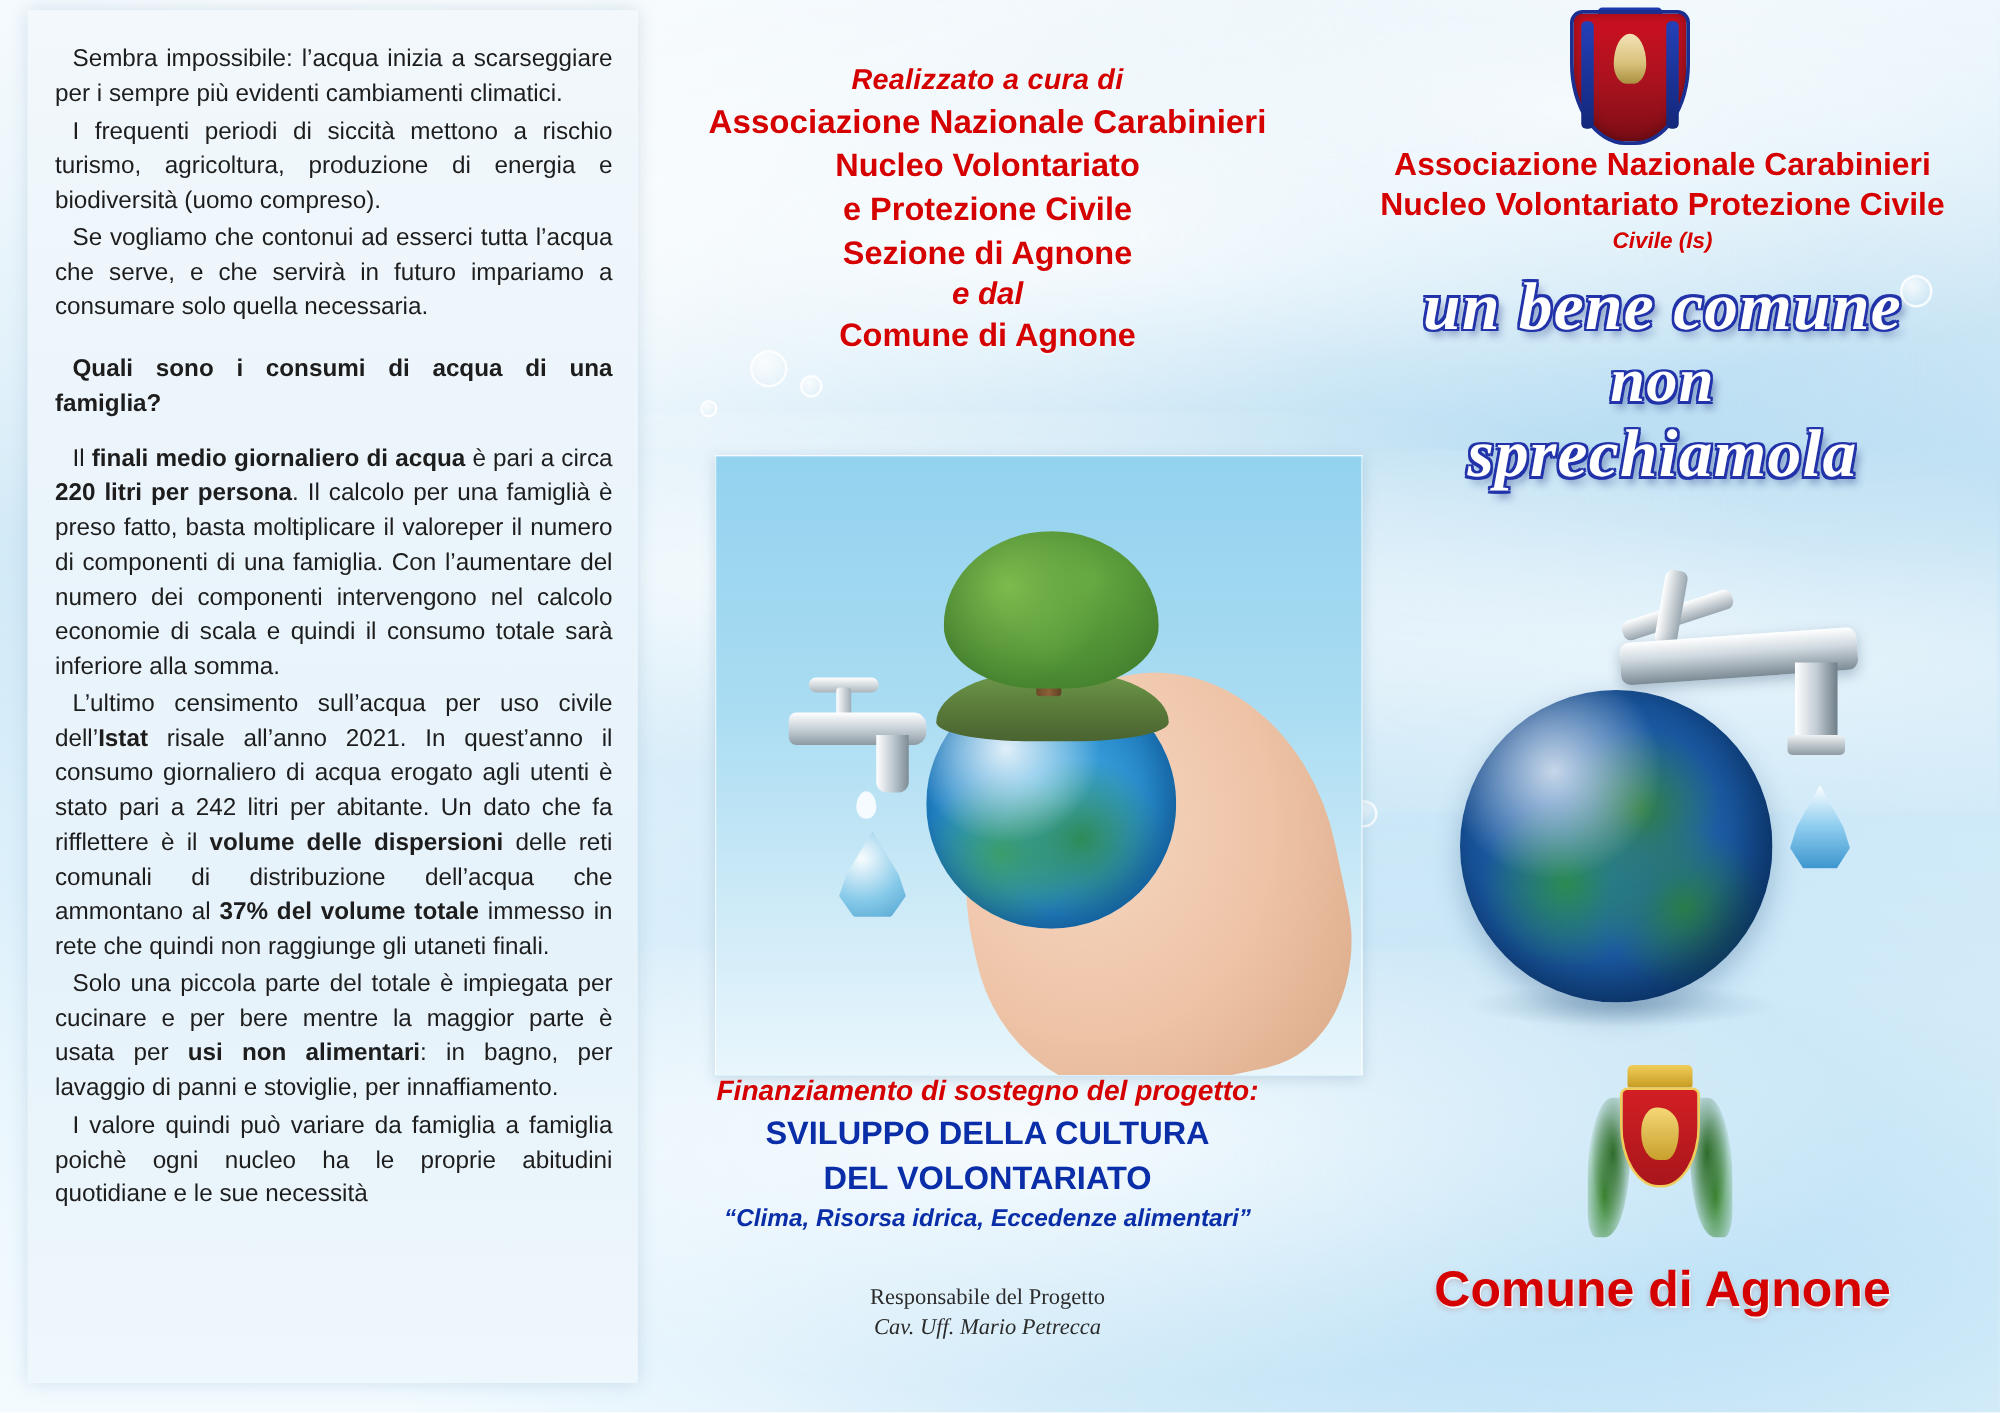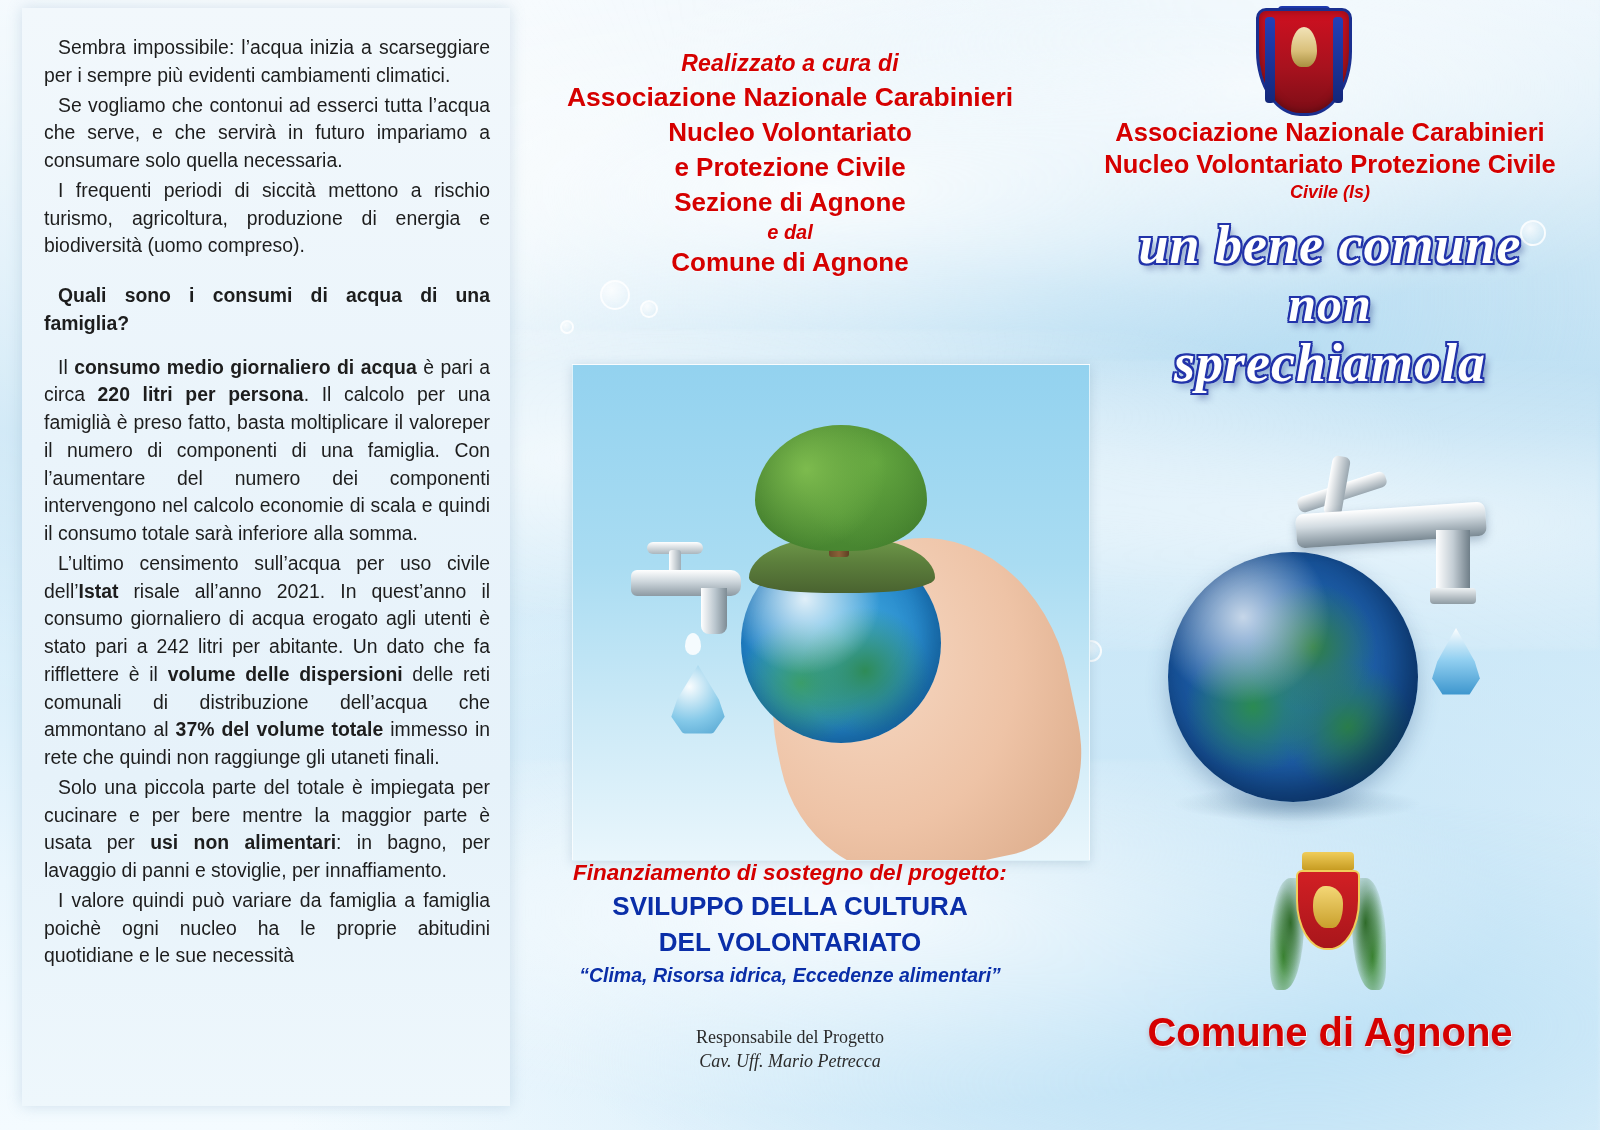--- a/index.html
+++ b/index.html
@@ -114,21 +114,21 @@
   .center-head .l3,
   .center-head .l4,
   .center-head .l5 {
     font-weight: bold;
     font-size: 26px;
     margin-top: 4px;
   }
   .center-head .l6 {
     font-style: italic;
     font-weight: bold;
-    font-size: 20px;
+    font-size: 25px;
     margin-top: 3px;
   }
   .center-head .l7 {
     font-weight: bold;
     font-size: 26px;
     margin-top: 3px;
   }
 
   .photo {
     position: absolute;
@@ -475,26 +475,26 @@
   <div class="splash splash-mid"></div>
   <div class="splash splash-bottom"></div>
   <div class="bubble" style="left:600px;top:280px;width:26px;height:26px;"></div>
   <div class="bubble" style="left:640px;top:300px;width:14px;height:14px;"></div>
   <div class="bubble" style="left:560px;top:320px;width:10px;height:10px;"></div>
   <div class="bubble" style="left:1080px;top:640px;width:18px;height:18px;"></div>
   <div class="bubble" style="left:1520px;top:220px;width:22px;height:22px;"></div>
 
   <section class="panel-left">
     <p class="first">Sembra impossibile: l’acqua inizia a scarseggiare per i sempre più evidenti cambiamenti climatici.</p>
+    <p>I frequenti periodi di siccità mettono a rischio turismo, agricoltura, produzione di energia e biodiversità (uomo compreso).</p>
     <p>Se vogliamo che contonui ad esserci tutta l’acqua che serve, e che servirà in futuro impariamo a consumare solo quella necessaria.</p>
-    <p>I frequenti periodi di siccità mettono a rischio turismo, agricoltura, produzione di energia e biodiversità (uomo compreso).</p>
 
     <p class="q-heading">Quali sono i consumi di acqua di una famiglia?</p>
 
-    <p><span>Il </span><b>consumo medio giornaliero di acqua</b><span> è pari a circa </span><b>220 litri per persona</b><span>. Il calcolo per una famiglià è preso fatto, basta moltiplicare il valoreper il numero di componenti di una famiglia. Con l’aumentare del numero dei componenti intervengono nel calcolo economie di scala e quindi il consumo totale sarà inferiore alla somma.</span></p>
+    <p><span>Il </span><b>finali medio giornaliero di acqua</b><span> è pari a circa </span><b>220 litri per persona</b><span>. Il calcolo per una famiglià è preso fatto, basta moltiplicare il valoreper il numero di componenti di una famiglia. Con l’aumentare del numero dei componenti intervengono nel calcolo economie di scala e quindi il consumo totale sarà inferiore alla somma.</span></p>
 
     <p><span>L’ultimo censimento sull’acqua per uso civile dell’</span><b>Istat</b><span> risale all’anno 2021. In quest’anno il consumo giornaliero di acqua erogato agli utenti è stato pari a 242 litri per abitante. Un dato che fa rifflettere è il </span><b>volume delle dispersioni</b><span> delle reti comunali di distribuzione dell’acqua che ammontano al </span><b>37% del volume totale</b><span> immesso in rete che quindi non raggiunge gli utaneti finali.</span></p>
 
     <p><span>Solo una piccola parte del totale è impiegata per cucinare e per bere mentre la maggior parte è usata per </span><b>usi non alimentari</b><span>: in bagno, per lavaggio di panni e stoviglie, per innaffiamento.</span></p>
 
     <p>I valore quindi può variare da famiglia a famiglia poichè ogni nucleo ha le proprie abitudini quotidiane e le sue necessità</p>
   </section>
 
   <section class="panel-center">
     <div class="center-head">

